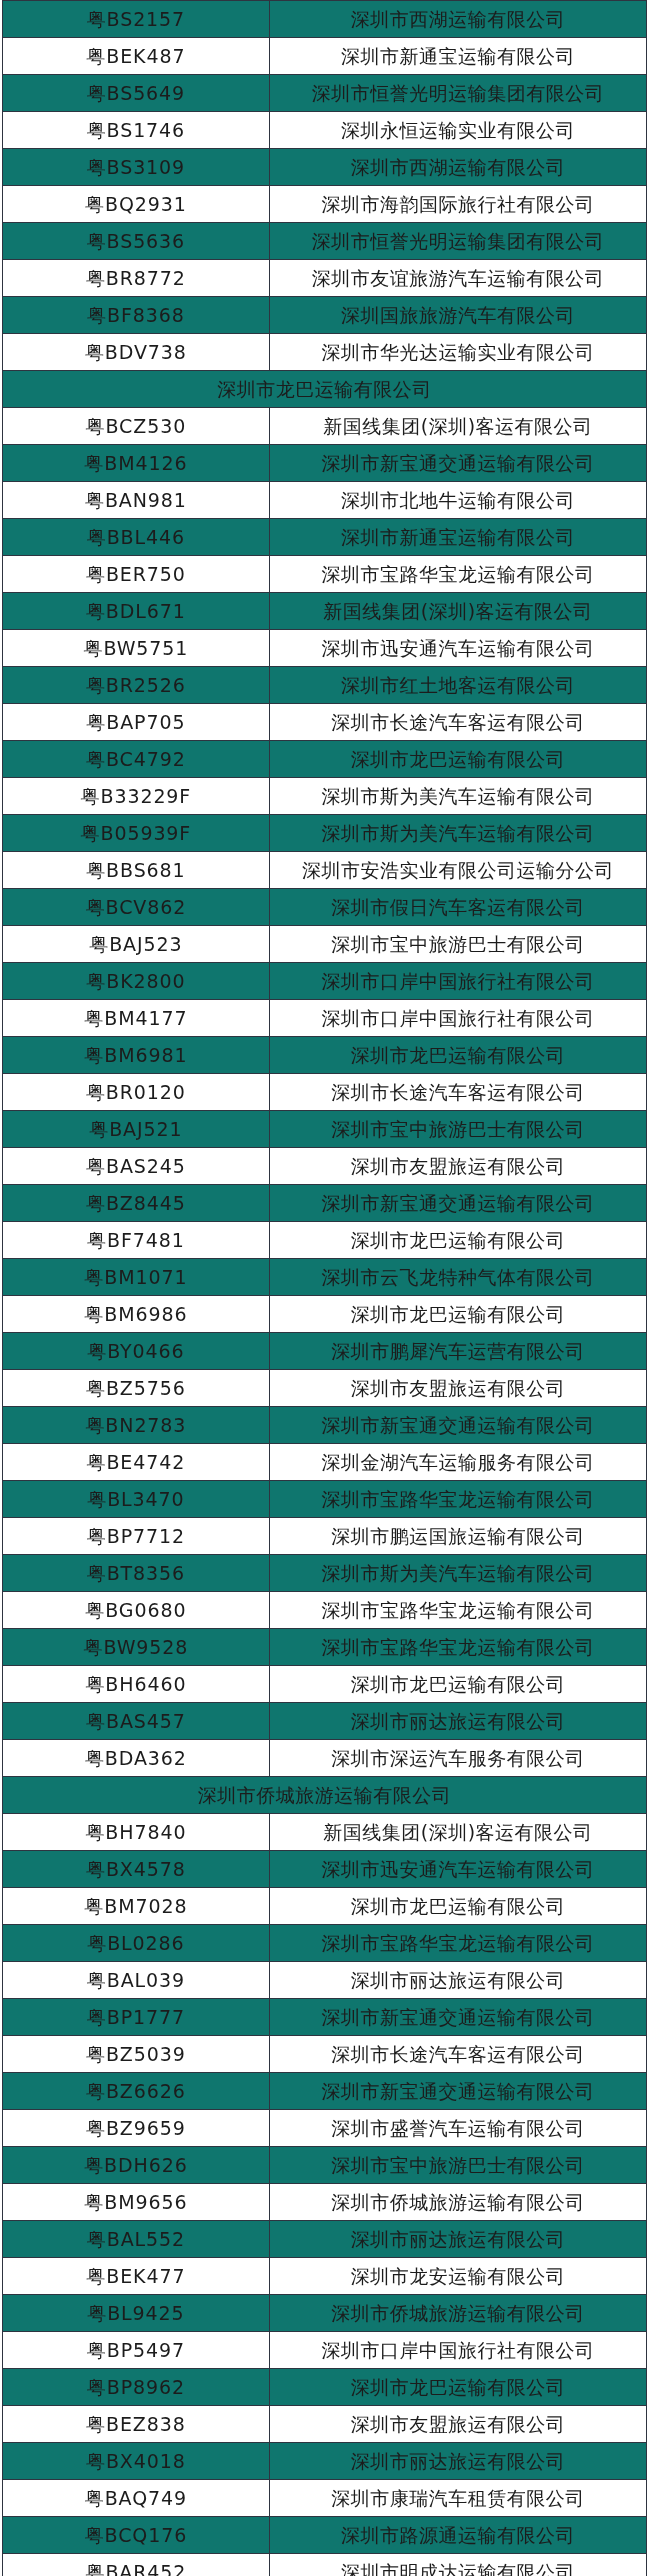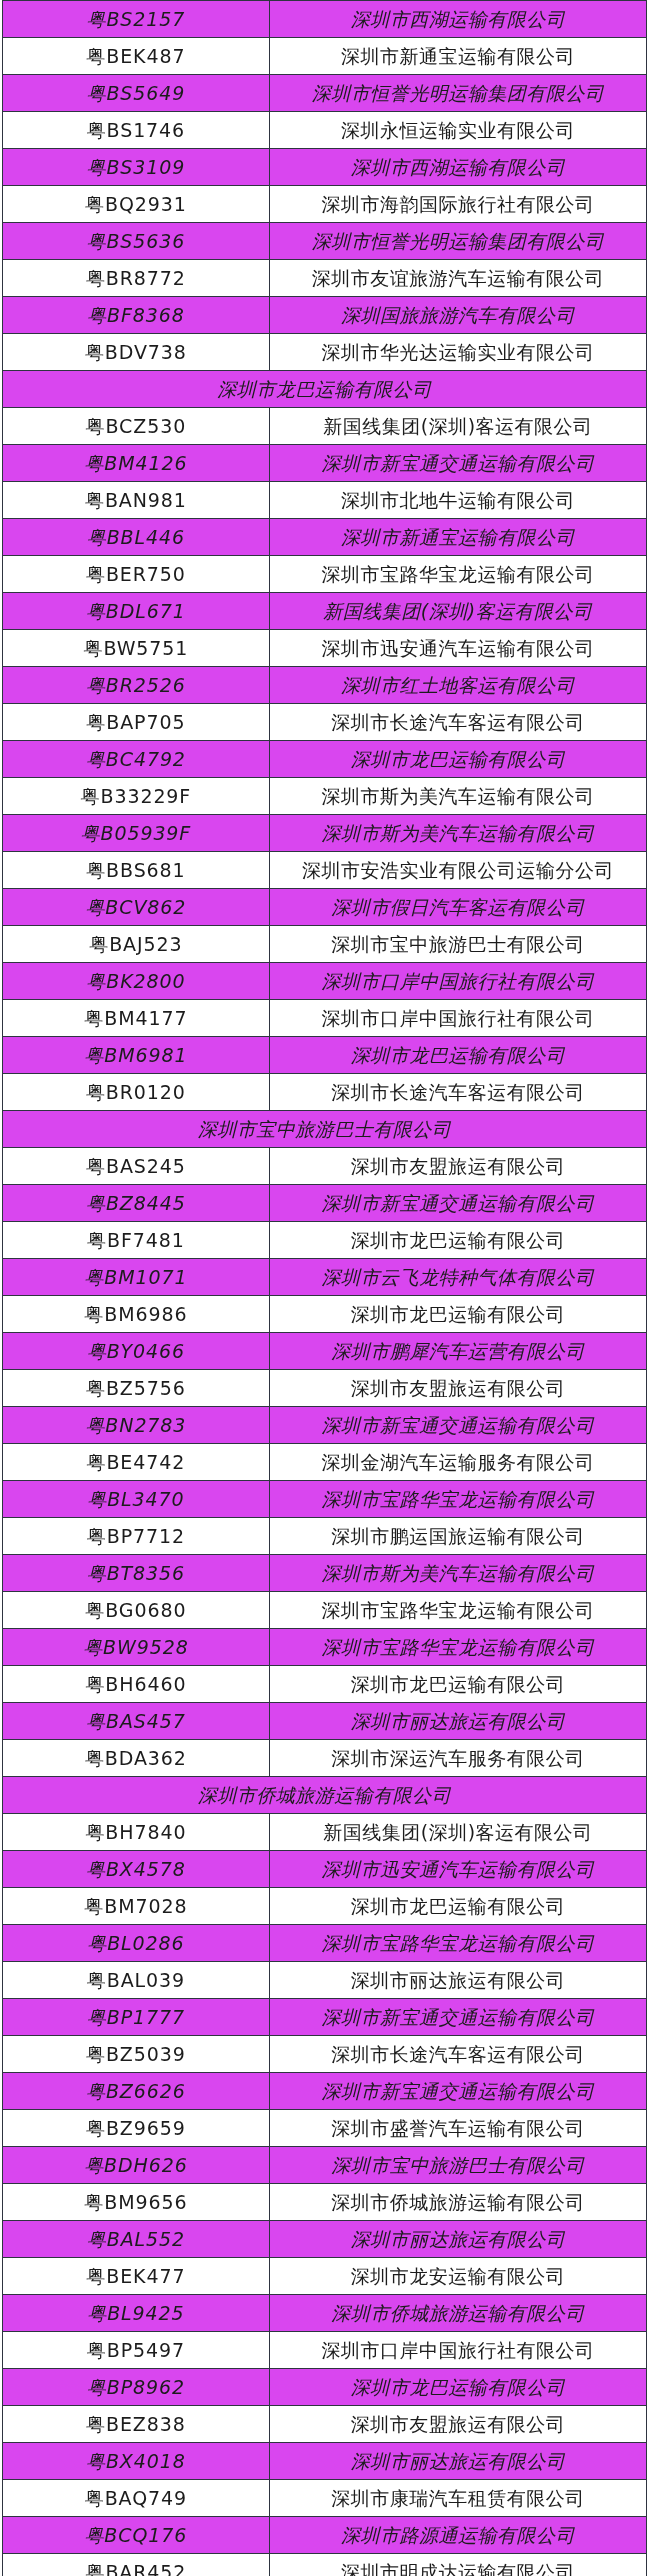--- a/index.html
+++ b/index.html
@@ -28,22 +28,21 @@
     box-sizing: border-box;
   }
   .t-row {
     display: flex;
     height: 37px;
     box-sizing: border-box;
     border-top: 1.9px solid #2e3440;
     background: #ffffff;
   }
   .t-row.alt {
-    background: #d946ef;
-    font-style: italic;
+    background: #0f766e;
   }
   .cell {
     box-sizing: border-box;
     height: 100%;
     display: flex;
     align-items: center;
     justify-content: center;
     font-size: 19px;
     line-height: 35px;
     white-space: nowrap;
@@ -181,20 +180,21 @@
       </div>
       <div class="t-row alt">
         <div class="cell cell-plate">粤BM6981</div>
         <div class="cell cell-company">深圳市龙巴运输有限公司</div>
       </div>
       <div class="t-row">
         <div class="cell cell-plate">粤BR0120</div>
         <div class="cell cell-company">深圳市长途汽车客运有限公司</div>
       </div>
       <div class="t-row alt">
+        <div class="cell cell-plate">粤BAJ521</div>
         <div class="cell cell-company">深圳市宝中旅游巴士有限公司</div>
       </div>
       <div class="t-row">
         <div class="cell cell-plate">粤BAS245</div>
         <div class="cell cell-company">深圳市友盟旅运有限公司</div>
       </div>
       <div class="t-row alt">
         <div class="cell cell-plate">粤BZ8445</div>
         <div class="cell cell-company">深圳市新宝通交通运输有限公司</div>
       </div>

